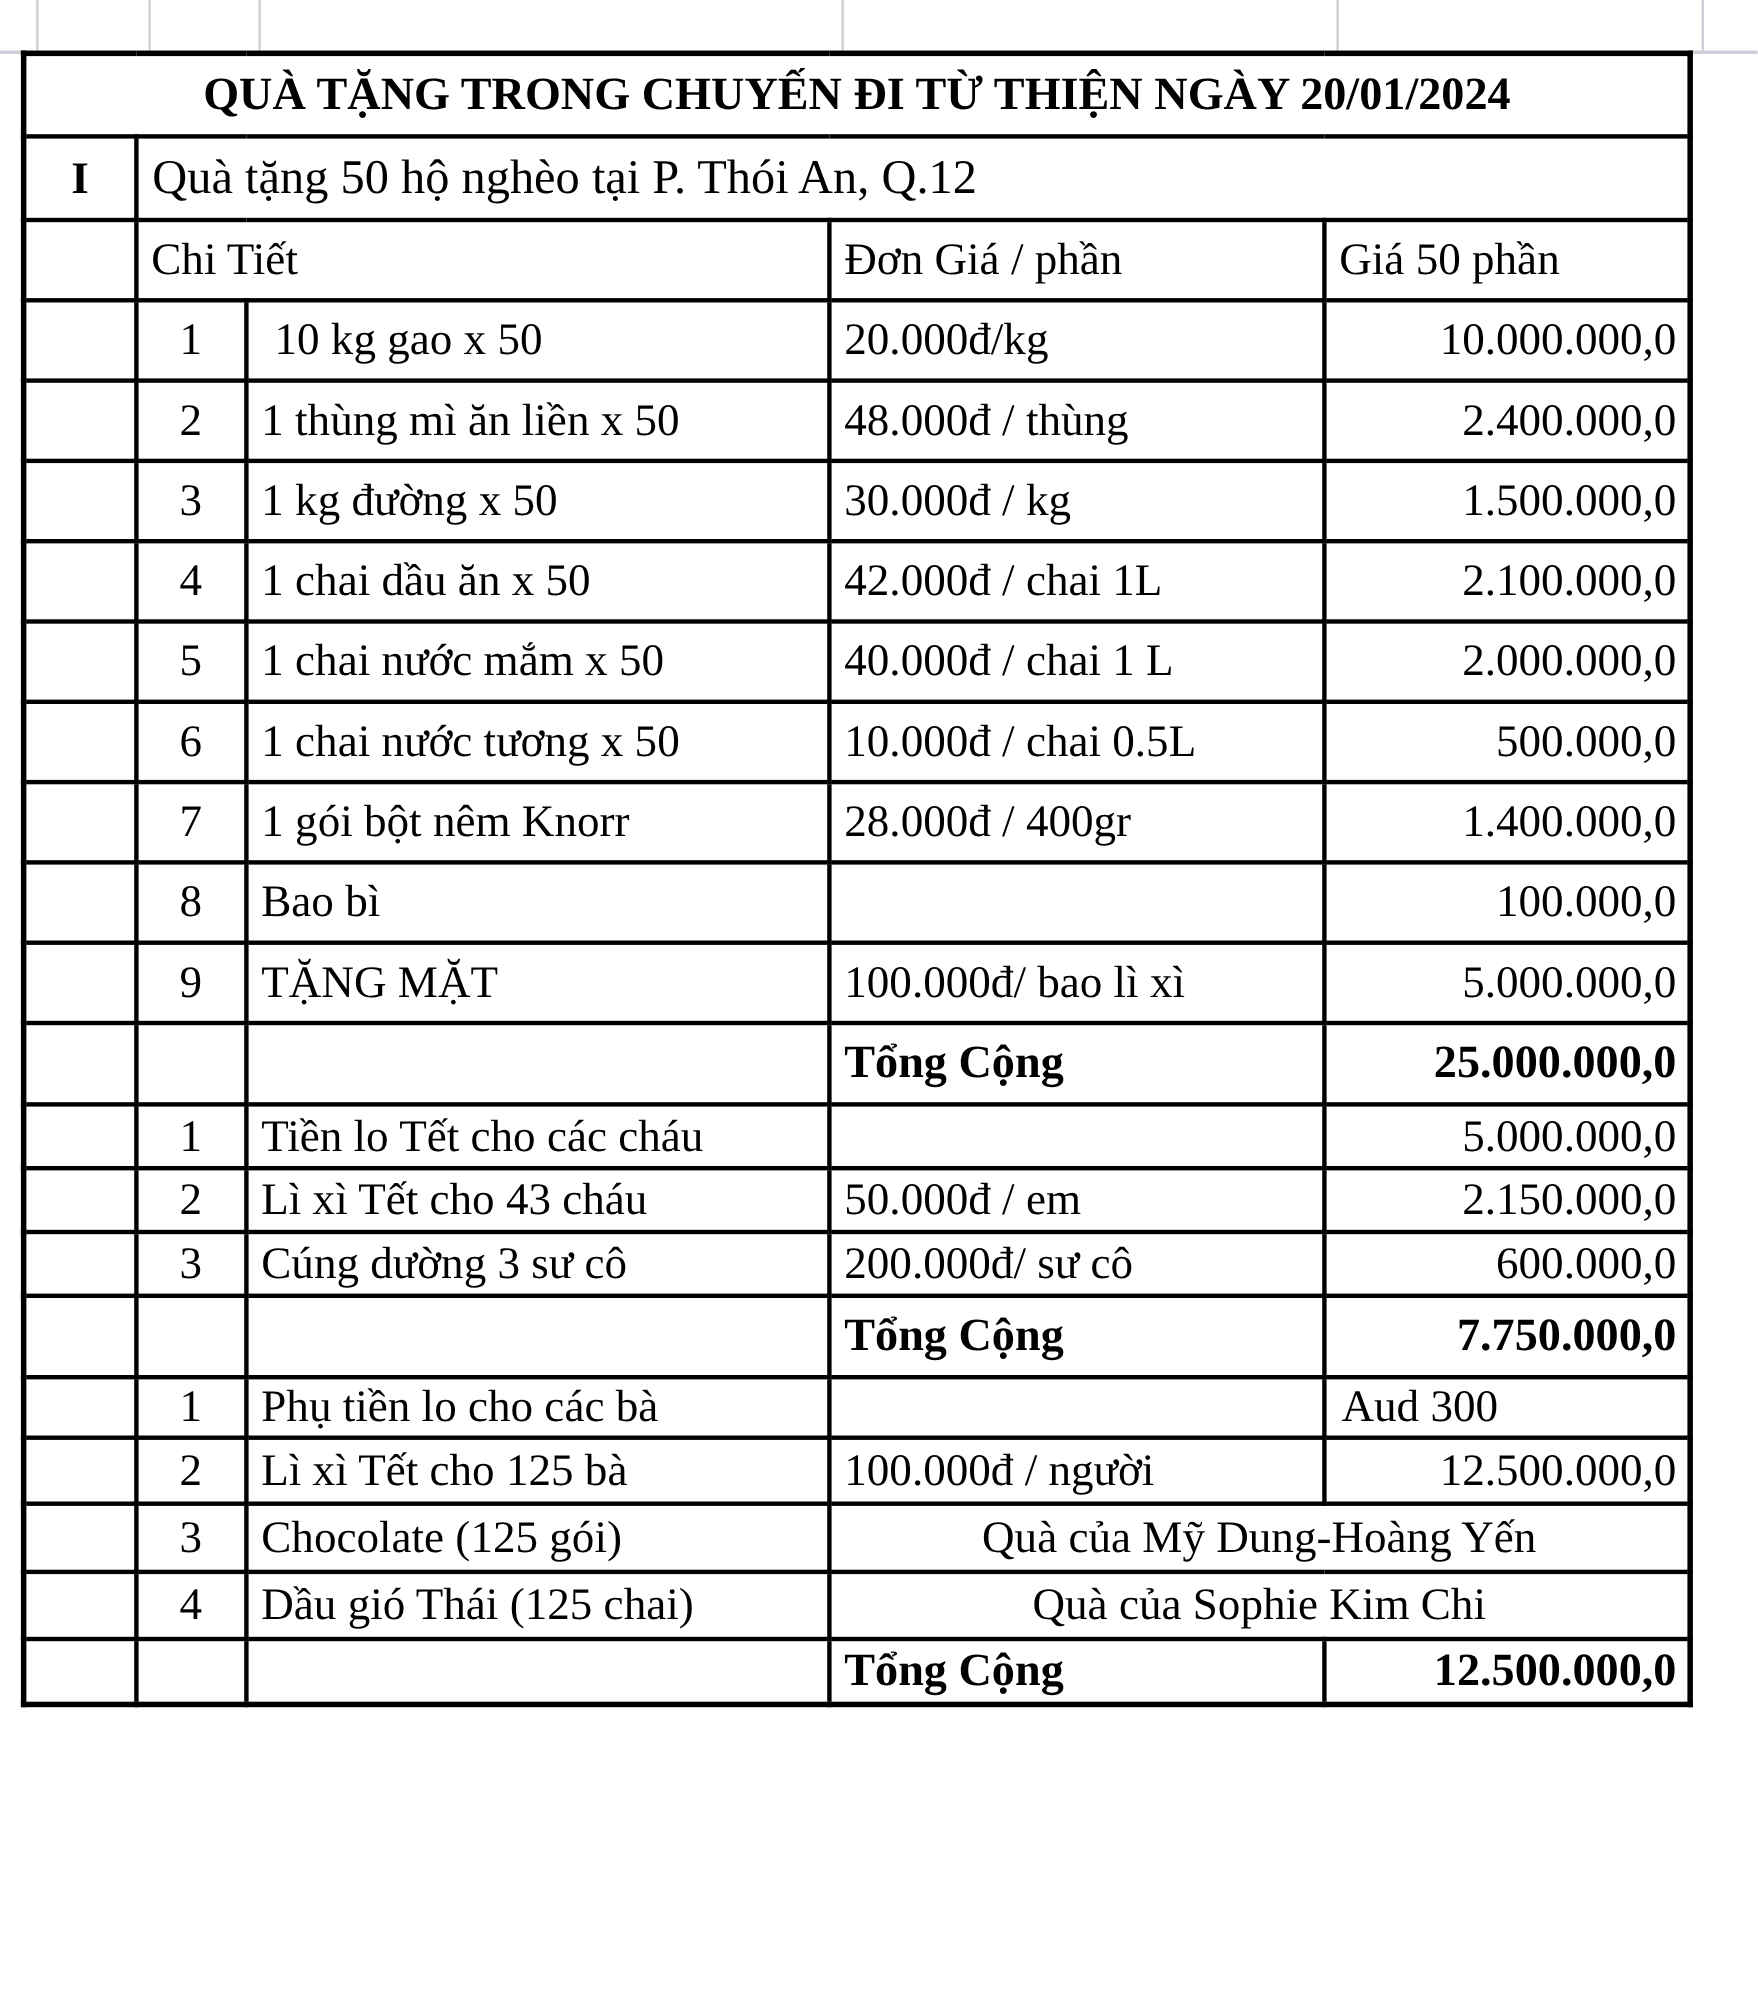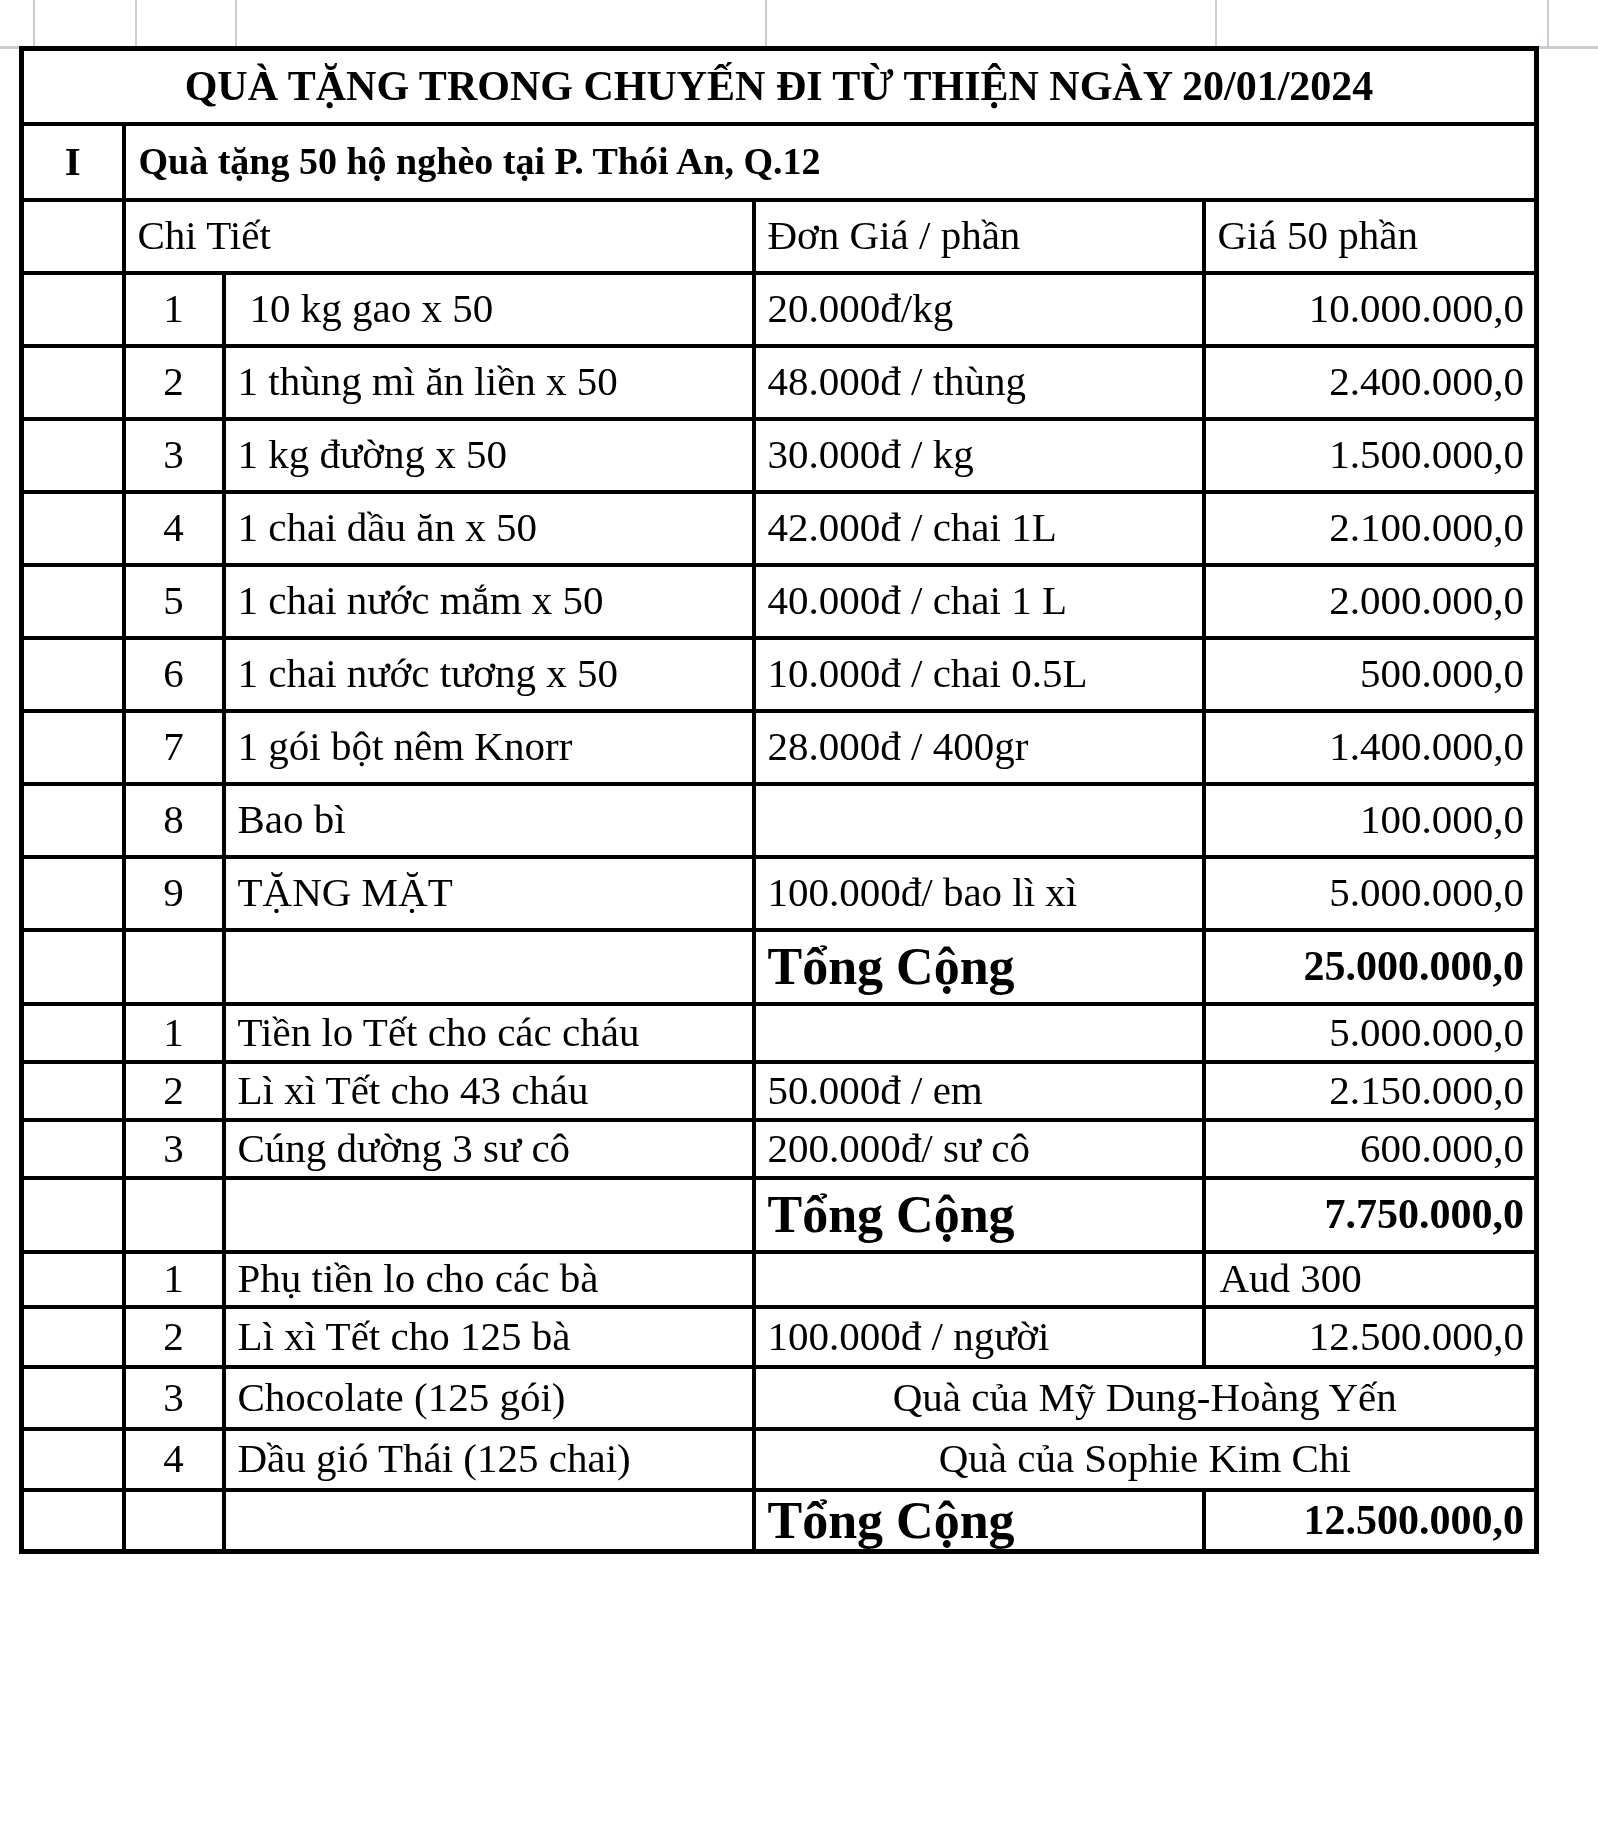--- a/index.html
+++ b/index.html
@@ -40,29 +40,29 @@
   tr.r-tot2   { height:74px; }
   tr.r-sec3   { height:75px; }
   tr.r-d3a    { height:55px; }
   tr.r-d3b    { height:60px; }
   tr.r-d3c    { height:62px; }
   tr.r-d3d    { height:61px; }
   tr.r-tot3   { height:60px; }
 
   .c-title  { text-align:center; font-weight:bold; font-size:42px; }
   .c-roman  { text-align:center; font-weight:bold; }
-  .c-sec    { font-weight:bold; font-size:38px; padding-left:13px; }
+  .c-sec    { font-weight:normal; font-size:44px; padding-left:13px; }
   .c-head   { padding-left:12px; }
   .c-no     { text-align:center; }
   .c-detail { padding-left:12px; }
   .c-detail-indent { padding-left:24px;margin-top:20px; }
   .c-unit   { padding-left:12px; }
   .c-amt    { text-align:right; padding-right:10px;margin-top:44px; }
   .c-amt-left { text-align:left; padding-left:14px; }
-  .c-totlab { font-weight:bold; font-size:52px; padding-left:12px; }
+  .c-totlab { font-weight:bold; font-size:42px; padding-left:12px; }
   .c-totamt { font-weight:bold; font-size:42px; text-align:right; padding-right:10px; }
   .c-note   { text-align:center; }
 
   
   .c-sec3-b { position:relative; overflow:visible; }
   .sec3-title {
     position:absolute; left:13px; top:50%; transform:translateY(-50%);
     white-space:nowrap; font-weight:bold; font-size:42px; z-index:3;
   }
   .b-divider {

